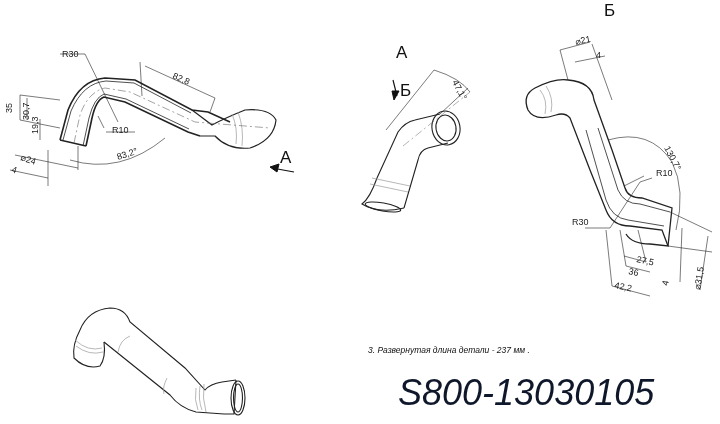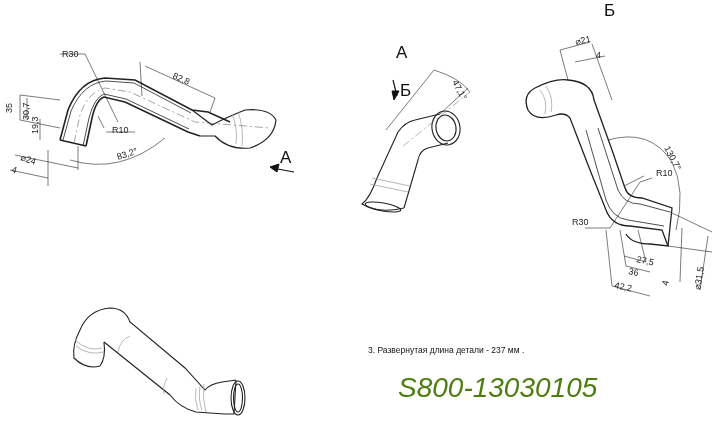--- a/index.html
+++ b/index.html
@@ -1,20 +1,20 @@
 <!DOCTYPE html>
 <html><head>
 <meta charset="utf-8">
 <style>
   html,body{margin:0;padding:0;background:#fff;}
   body{width:720px;height:424px;position:relative;overflow:hidden;font-family:"Liberation Sans",sans-serif;color:#111;}
   svg{position:absolute;left:0;top:0;}
   .dim{font-family:"Liberation Sans",sans-serif;font-size:9px;fill:#222;}
-  .note{position:absolute;left:368px;top:345px;font-size:8.5px;color:#111;}
-  .partno{position:absolute;left:398px;top:372px;font-size:28px;font-style:italic;color:#4d7c0f;letter-spacing:0px;}
+  .note{position:absolute;left:368px;top:345px;font-size:8.5px;font-style:italic;color:#111;}
+  .partno{position:absolute;left:398px;top:372px;font-size:36px;font-style:italic;color:#0f172a;letter-spacing:0px;}
 </style>
 </head>
 <body>
 
 <svg width="720" height="424" viewBox="0 0 720 424">
 
   <g fill="none" stroke="#222" stroke-width="1">
 
     <path d="M60,140 L68,110 Q80,80 105,78 L135,80 L192,110 L208,112 L230,122" stroke-width="1.6"></path>
     <path d="M86,146 L92,118 Q96,100 104,97 L125,102 L188,132 L200,136" stroke-width="1.6"></path>

